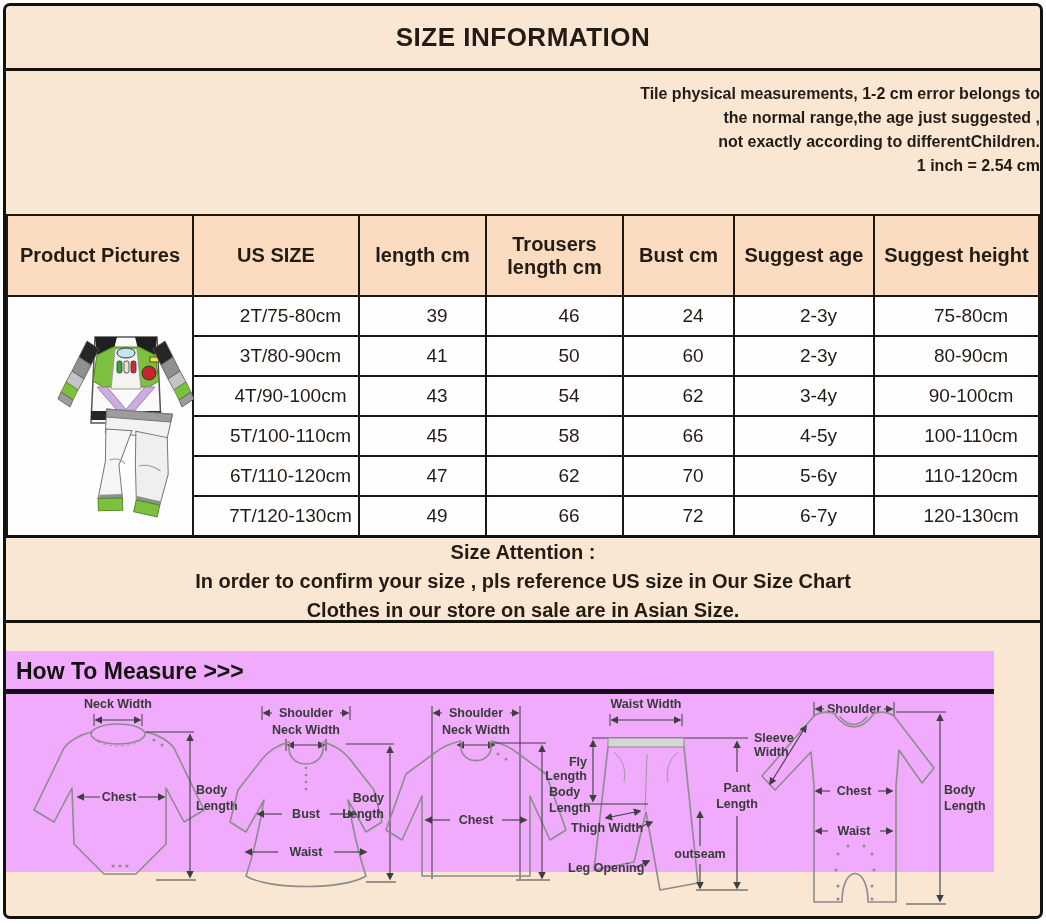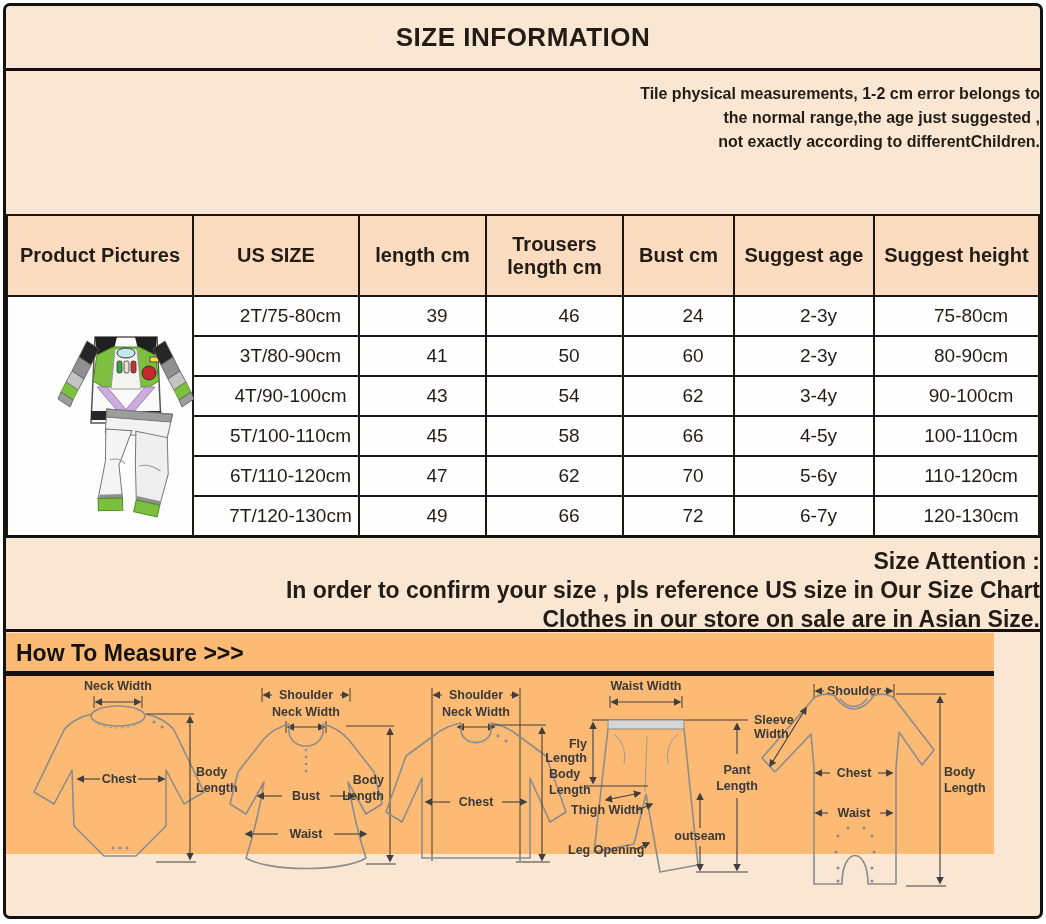--- a/index.html
+++ b/index.html
@@ -15,24 +15,24 @@
   table.size-table{position:absolute;top:208px;left:0;width:1034px;border-collapse:collapse;table-layout:fixed;}
   table.size-table th,table.size-table td{border:2px solid #1b1713;text-align:center;vertical-align:middle;padding:0;}
   table.size-table thead tr{height:81px;}
   table.size-table thead th{background:#fbdcc0;font-size:20px;font-weight:bold;}
   table.size-table tbody tr{height:40px;}
   table.size-table tbody td{background:#fefefe;font-size:19px;font-weight:400;padding-left:29px;}
   td.pic-cell{background:#ffffff;}
   .c0{width:186px;} .c1{width:166px;} .c2{width:127px;} .c3{width:137px;} .c4{width:111px;} .c5{width:140px;}
   
   .attention-box{position:absolute;top:529px;left:0;right:0;height:82px;border-top:3px solid #141210;
-                 border-bottom:3px solid #141210;text-align:right;padding-top:9px;
-                 font-size:23px;font-weight:bold;line-height:29px;}
-  
-  .measure-panel{position:absolute;top:627px;left:0;width:988px;height:221px;background:#fdba74;}
+                 border-bottom:3px solid #141210;text-align:center;
+                 font-size:20px;font-weight:bold;line-height:29px;}
+  
+  .measure-panel{position:absolute;top:645px;left:0;width:988px;height:221px;background:#f0abfc;}
   .measure-title{margin:7px 0 0 10px;font-size:23px;font-weight:bold;color:#141210;}
   .measure-rule{height:5px;background:#121212;margin-top:4px;width:100%;}
   svg{display:block;}
   .garment{stroke:#8c8c8c;stroke-width:1.6;fill:none;stroke-linejoin:round;stroke-linecap:round;}
   .thin{stroke:#9a9a9a;stroke-width:1;fill:none;}
   .tick{stroke:#3f3f3f;stroke-width:1;fill:none;}
   .a2{stroke:#3f3f3f;stroke-width:1.1;fill:none;marker-start:url(#arr);marker-end:url(#arr);}
   .a1{stroke:#3f3f3f;stroke-width:1.1;fill:none;marker-end:url(#arr);}
   .lbl{font:600 12.5px "Liberation Sans",sans-serif;fill:#3a3a3a;}
   .mid{text-anchor:middle;} .end{text-anchor:end;}
@@ -44,20 +44,21 @@
 <div class="frame">
 
   <section class="header-box">
     <h1>SIZE INFORMATION</h1>
   </section>
 
   <section class="note-box">
     <div>Tile physical measurements, 1-2 cm error belongs to</div>
     <div>the normal range,the age just suggested ,</div>
     <div>not exactly according to differentChildren.</div>
+    <div>1 inch = 2.54 cm</div>
   </section>
 
   <table class="size-table">
     <colgroup>
       <col class="c0">
         <col class="c1">
         <col class="c2">
         <col class="c3">
         <col class="c4">
         <col class="c5">

